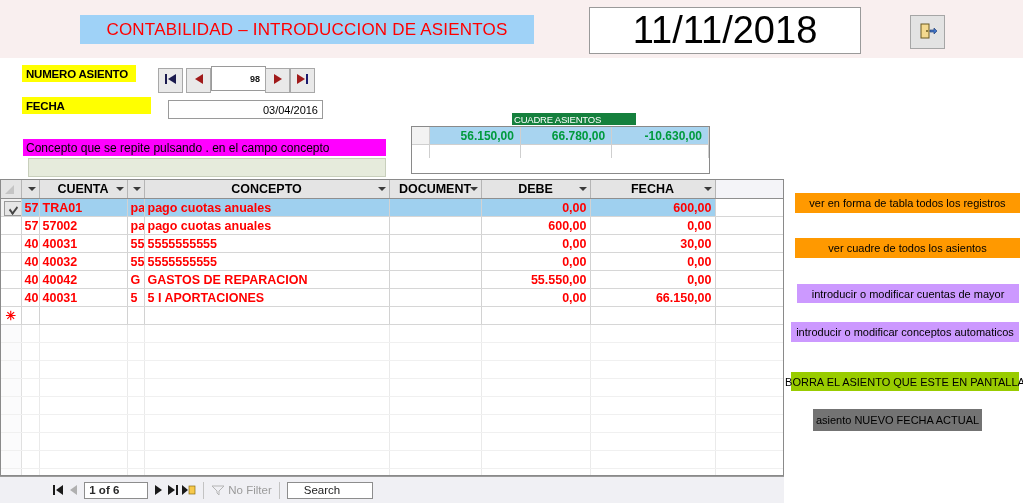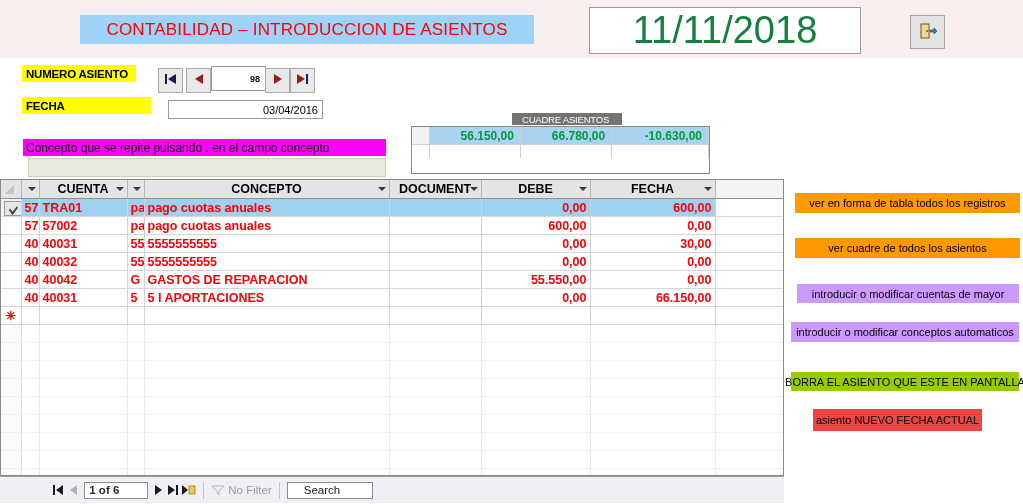--- a/index.html
+++ b/index.html
@@ -28,21 +28,21 @@
     display:flex;align-items:center;justify-content:center;
     white-space:nowrap;
   }
   .date-big{
     position:absolute;left:589px;top:7px;width:270px;height:45px;
     background:#ffffff;
     border:1px solid #9a9a9a;
     display:flex;align-items:center;justify-content:center;
     font-size:38px;
     letter-spacing:0px;
-    color:#15803d;
+    color:#000000;
   }
   .exit-btn{
     position:absolute;left:910px;top:15px;width:33px;height:32px;
     background:#e3e3e3;
     border:1px solid #a6a6a6;
     display:flex;align-items:center;justify-content:center;
     cursor:pointer;
   }
 
   
@@ -94,24 +94,24 @@
     box-sizing:border-box;white-space:nowrap;
   }
   .concept-box{
     position:absolute;left:28px;top:158px;width:358px;height:19px;
     background:#e6ebdc;border:1px solid #c8cfbc;
     box-sizing:border-box;
   }
 
   
   .cuadre-title{
-    position:absolute;left:512px;top:113px;width:110px;height:12px;
-    background:#737373;color:#ffffff;
+    position:absolute;left:512px;top:113px;width:124px;height:12px;
+    background:#15803d;color:#ffffff;
     font-size:9.5px;font-weight:normal;
-    display:flex;align-items:center;padding-left:10px;
+    display:flex;align-items:center;padding-left:2px;
     box-sizing:border-box;letter-spacing:-0.2px;
   }
   .cuadre{
     position:absolute;left:411px;top:126px;width:299px;height:48px;
     border:1px solid #8a8a8a;box-sizing:border-box;background:#fff;
   }
   .cuadre table{border-collapse:collapse;width:100%;font-size:12px;}
   .cuadre th{
     background:#e3e3e3;color:#000;font-weight:bold;font-size:12px;
     border-right:1px solid #b0b0b0;border-bottom:1px solid #b0b0b0;
@@ -234,21 +234,21 @@
     position:absolute;
     display:flex;align-items:center;justify-content:center;
     font-size:11px;color:#000;cursor:pointer;
     white-space:nowrap;
   }
   #btn-tabla{left:795px;top:193px;width:225px;height:20px;background:#ff9900;}
   #btn-cuadre{left:795px;top:238px;width:225px;height:20px;background:#ff9900;}
   #btn-cuentas{left:797px;top:284px;width:222px;height:19px;background:#cc99ff;}
   #btn-conceptos{left:791px;top:322px;width:228px;height:20px;background:#cc99ff;}
   #btn-borra{left:791px;top:372px;width:228px;height:19px;background:#99cc00;}
-  #btn-nuevo{left:813px;top:409px;width:169px;height:22px;background:#ef4444;}
+  #btn-nuevo{left:813px;top:409px;width:169px;height:22px;background:#737373;}
 </style>
 </head>
 <body>
 
 <div class="topband"></div>
 
 <div class="title-box">CONTABILIDAD – INTRODUCCION DE ASIENTOS</div>
 
 <div class="date-big">11/11/2018</div>
 

